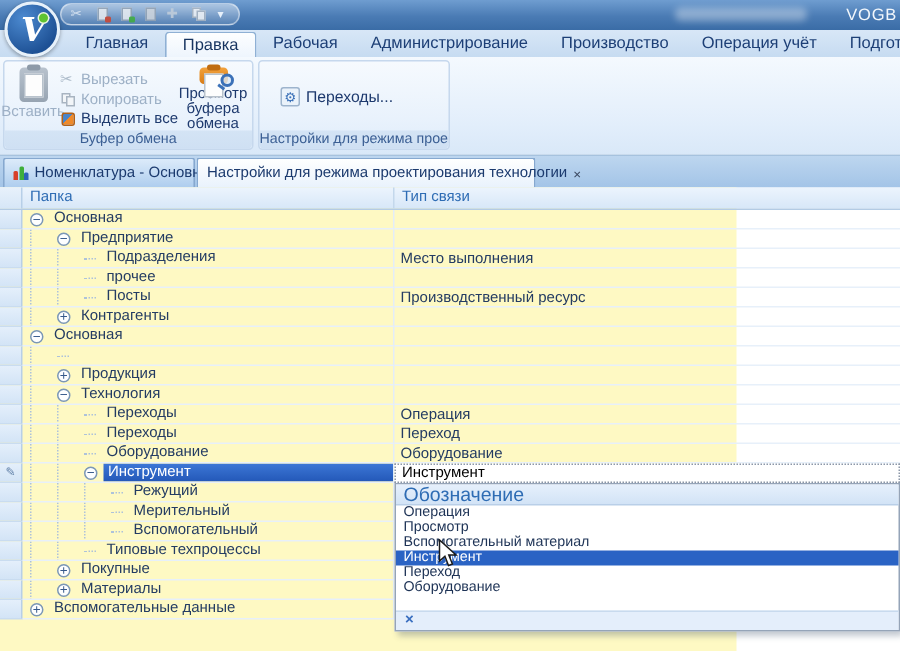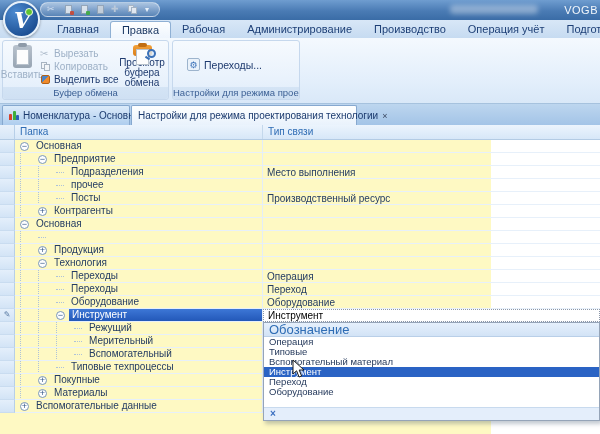--- a/index.html
+++ b/index.html
@@ -444,21 +444,21 @@
           </div>
           <div class="cell type"></div>
         </div>
       </div>
   </div>
 
   <div class="dropdown">
     <div class="ddhead">Обозначение</div>
     <div>
         <div class="ditem">Операция</div>
-        <div class="ditem">Типовые</div>
+        <div class="ditem">Просмотр</div>
         <div class="ditem">Вспомогательный материал</div>
         <div class="ditem hot">Инструмент</div>
         <div class="ditem">Переход</div>
         <div class="ditem">Оборудование</div>
       </div>
     <div class="ddbar">
       <span>×</span>
     </div>
   </div>
 

